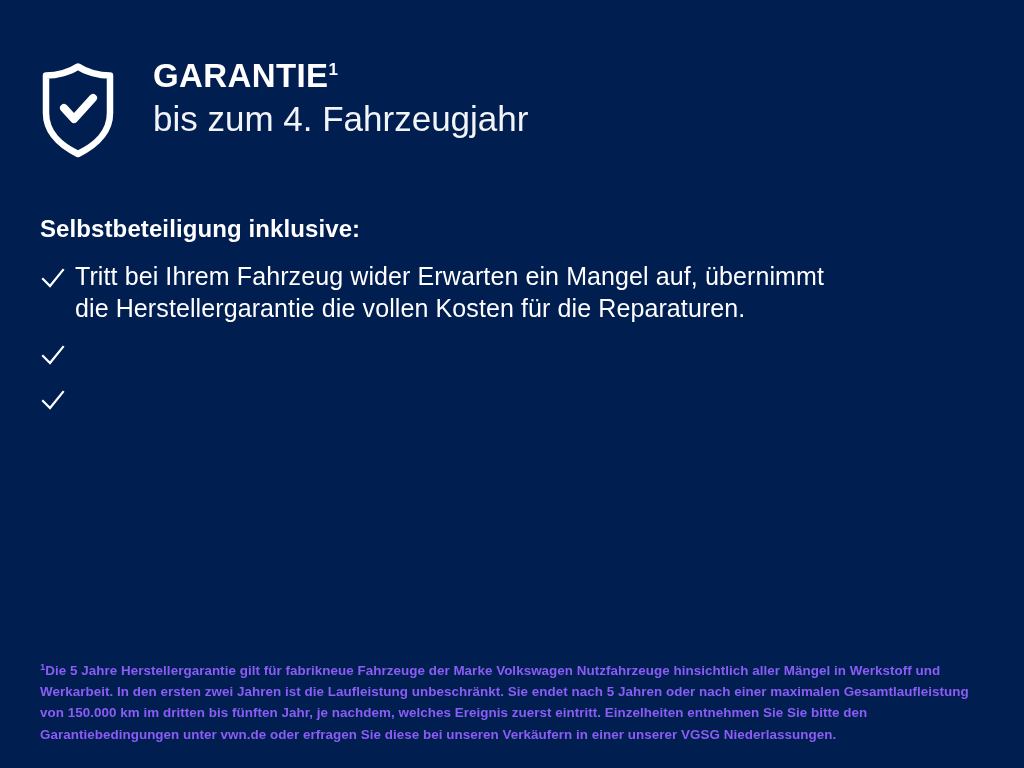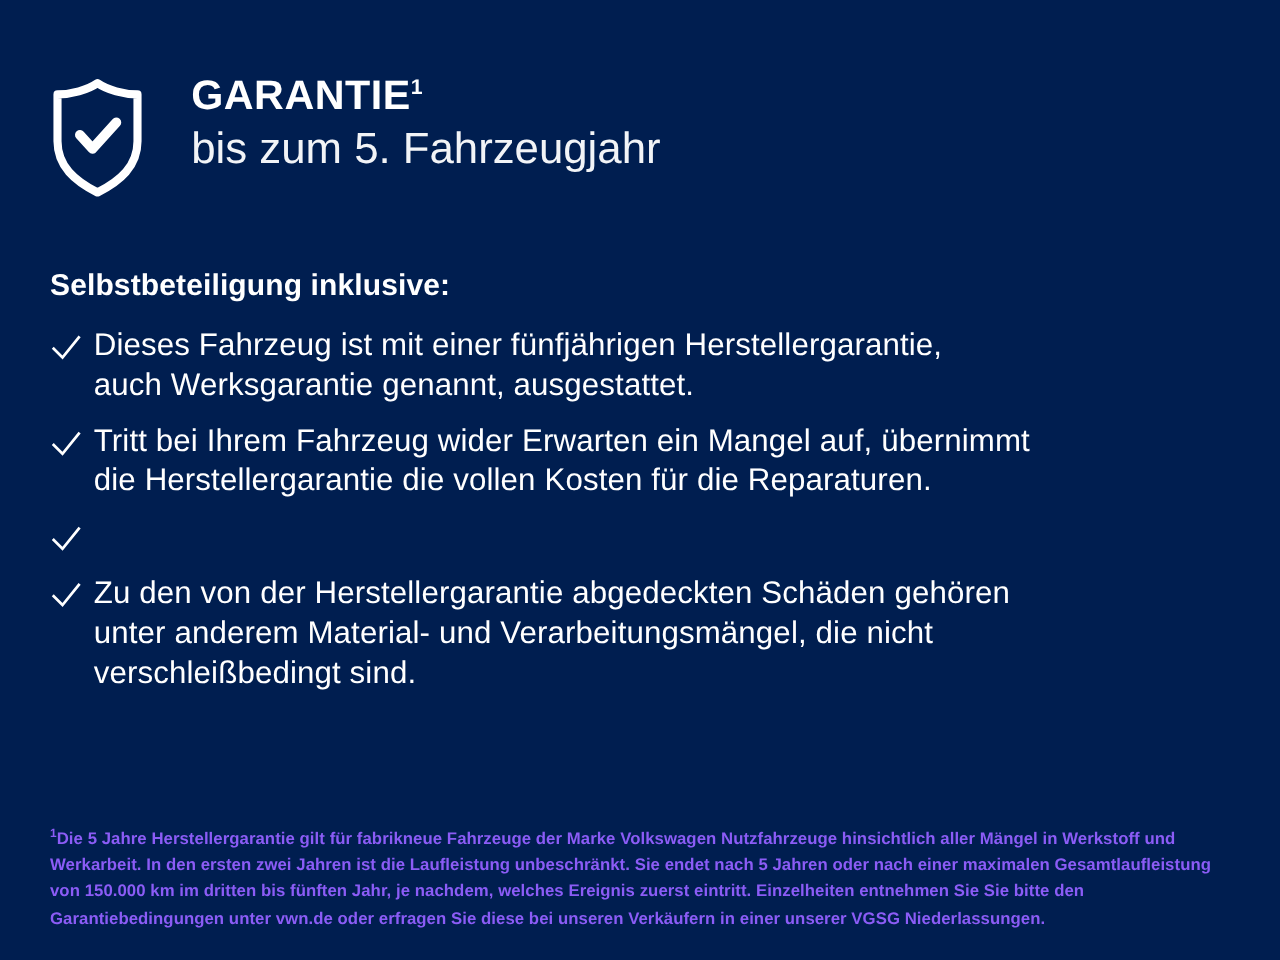--- a/index.html
+++ b/index.html
@@ -143,37 +143,28 @@
 
   <div class="header">
     <div class="shield-icon">
       <svg viewBox="0 0 76 98" xmlns="http://www.w3.org/2000/svg">
         <path d="M6 14.5 C17 14.5 30 11 38 5.5 C46 11 59 14.5 70 14.5 L70 52 C70 72 56 84 38 93 C20 84 6 72 6 52 Z" fill="none" stroke="#ffffff" stroke-width="6.5" stroke-linejoin="round" stroke-linecap="round"></path>
         <path d="M24 47 L34 58 L53 37" fill="none" stroke="#ffffff" stroke-width="8" stroke-linecap="round" stroke-linejoin="round"></path>
       </svg>
     </div>
     <div class="header-text">
       <div class="title"><span>GARANTIE</span><span class="sup">1</span></div>
-      <div class="subtitle">bis zum 5. Fahrzeugjahr</div>
+      <div class="subtitle">bis zum 4. Fahrzeugjahr</div>
     </div>
   </div>
 
   <div class="body-block">
     <div class="intro">Selbstbeteiligung inklusive:</div>
 
     <ul class="bullet-list">
-      <li class="bullet">
-        <span class="check-icon">
-          <svg viewBox="0 0 26 31" xmlns="http://www.w3.org/2000/svg">
-            <path d="M3 17 L10 24 L23 8" fill="none" stroke="#ffffff" stroke-width="2.2" stroke-linecap="square" stroke-linejoin="miter"></path>
-          </svg>
-        </span>
-        <span class="bullet-text">Dieses Fahrzeug ist mit einer fünfjährigen Herstellergarantie,
-auch Werksgarantie genannt, ausgestattet.</span>
-      </li>
       <li class="bullet">
         <span class="check-icon">
           <svg viewBox="0 0 26 31" xmlns="http://www.w3.org/2000/svg">
             <path d="M3 17 L10 24 L23 8" fill="none" stroke="#ffffff" stroke-width="2.2" stroke-linecap="square" stroke-linejoin="miter"></path>
           </svg>
         </span>
         <span class="bullet-text">Tritt bei Ihrem Fahrzeug wider Erwarten ein Mangel auf, übernimmt
 die Herstellergarantie die vollen Kosten für die Reparaturen.</span>
       </li>
       <li class="bullet">
@@ -182,22 +173,19 @@
             <path d="M3 17 L10 24 L23 8" fill="none" stroke="#ffffff" stroke-width="2.2" stroke-linecap="square" stroke-linejoin="miter"></path>
           </svg>
         </span>
       </li>
       <li class="bullet">
         <span class="check-icon">
           <svg viewBox="0 0 26 31" xmlns="http://www.w3.org/2000/svg">
             <path d="M3 17 L10 24 L23 8" fill="none" stroke="#ffffff" stroke-width="2.2" stroke-linecap="square" stroke-linejoin="miter"></path>
           </svg>
         </span>
-        <span class="bullet-text">Zu den von der Herstellergarantie abgedeckten Schäden gehören
-unter anderem Material- und Verarbeitungsmängel, die nicht
-verschleißbedingt sind.</span>
       </li>
     </ul>
   </div>
 
   <div class="footnote"><span class="sup">1</span><span>Die 5 Jahre Herstellergarantie gilt für fabrikneue Fahrzeuge der Marke Volkswagen Nutzfahrzeuge hinsichtlich aller Mängel in Werkstoff und Werkarbeit. In den ersten zwei Jahren ist die Laufleistung unbeschränkt. Sie endet nach 5 Jahren oder nach einer maximalen Gesamtlaufleistung von 150.000 km im dritten bis fünften Jahr, je nachdem, welches Ereignis zuerst eintritt. Einzelheiten entnehmen Sie Sie bitte den Garantiebedingungen unter vwn.de oder erfragen Sie diese bei unseren Verkäufern in einer unserer VGSG Niederlassungen.</span></div>
 
 </div>
 
 </body></html>

